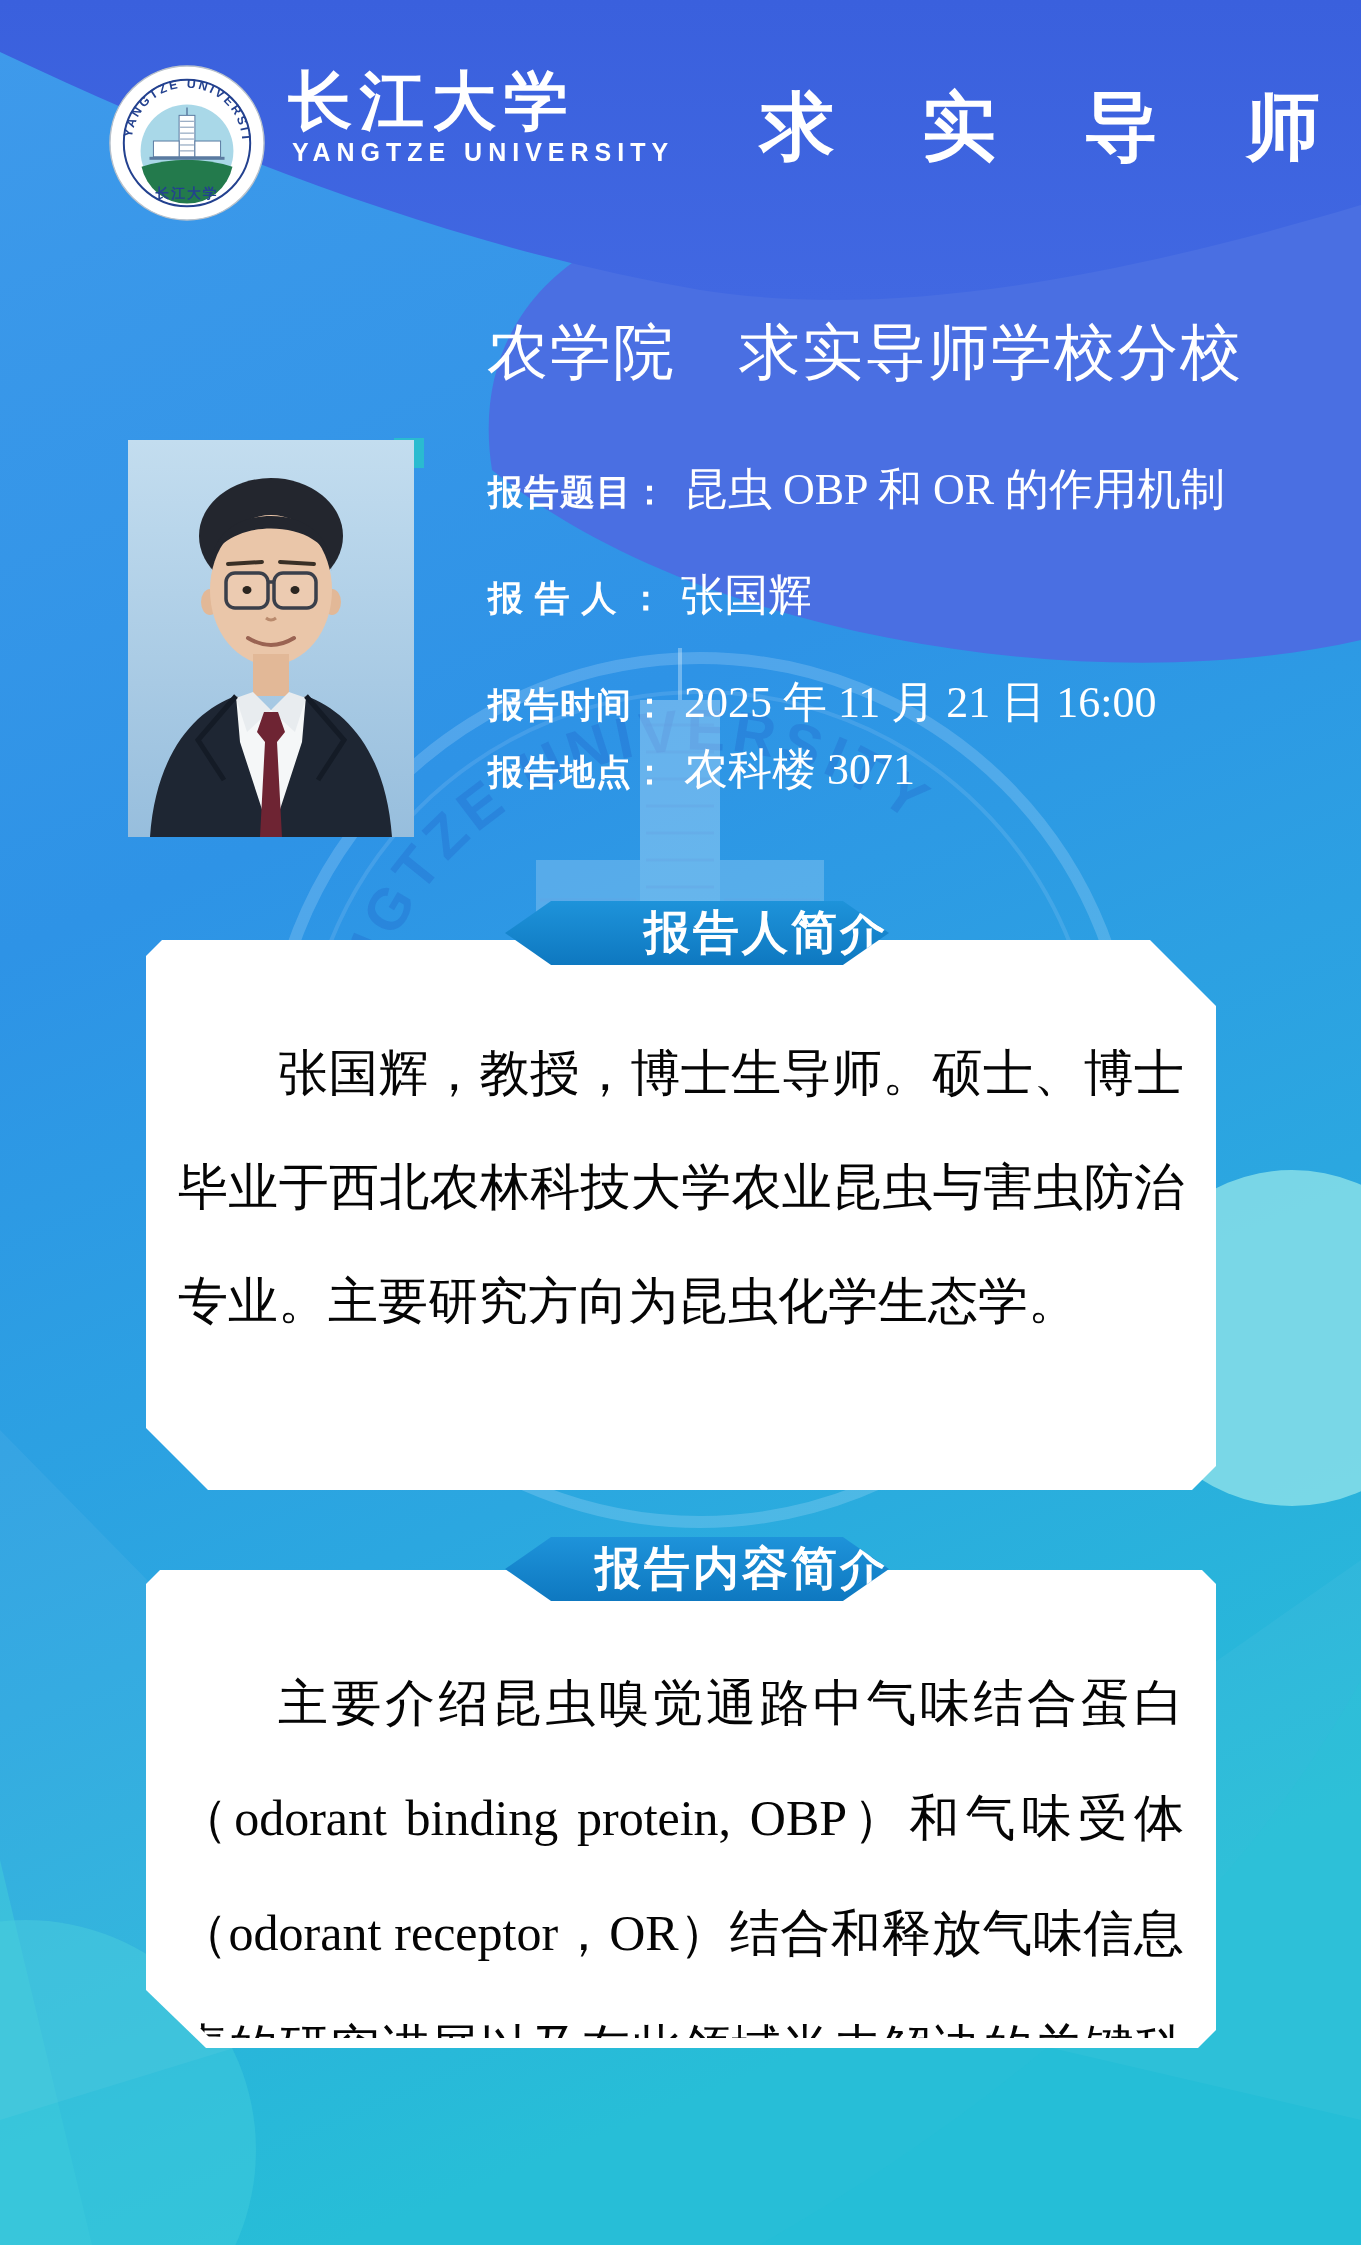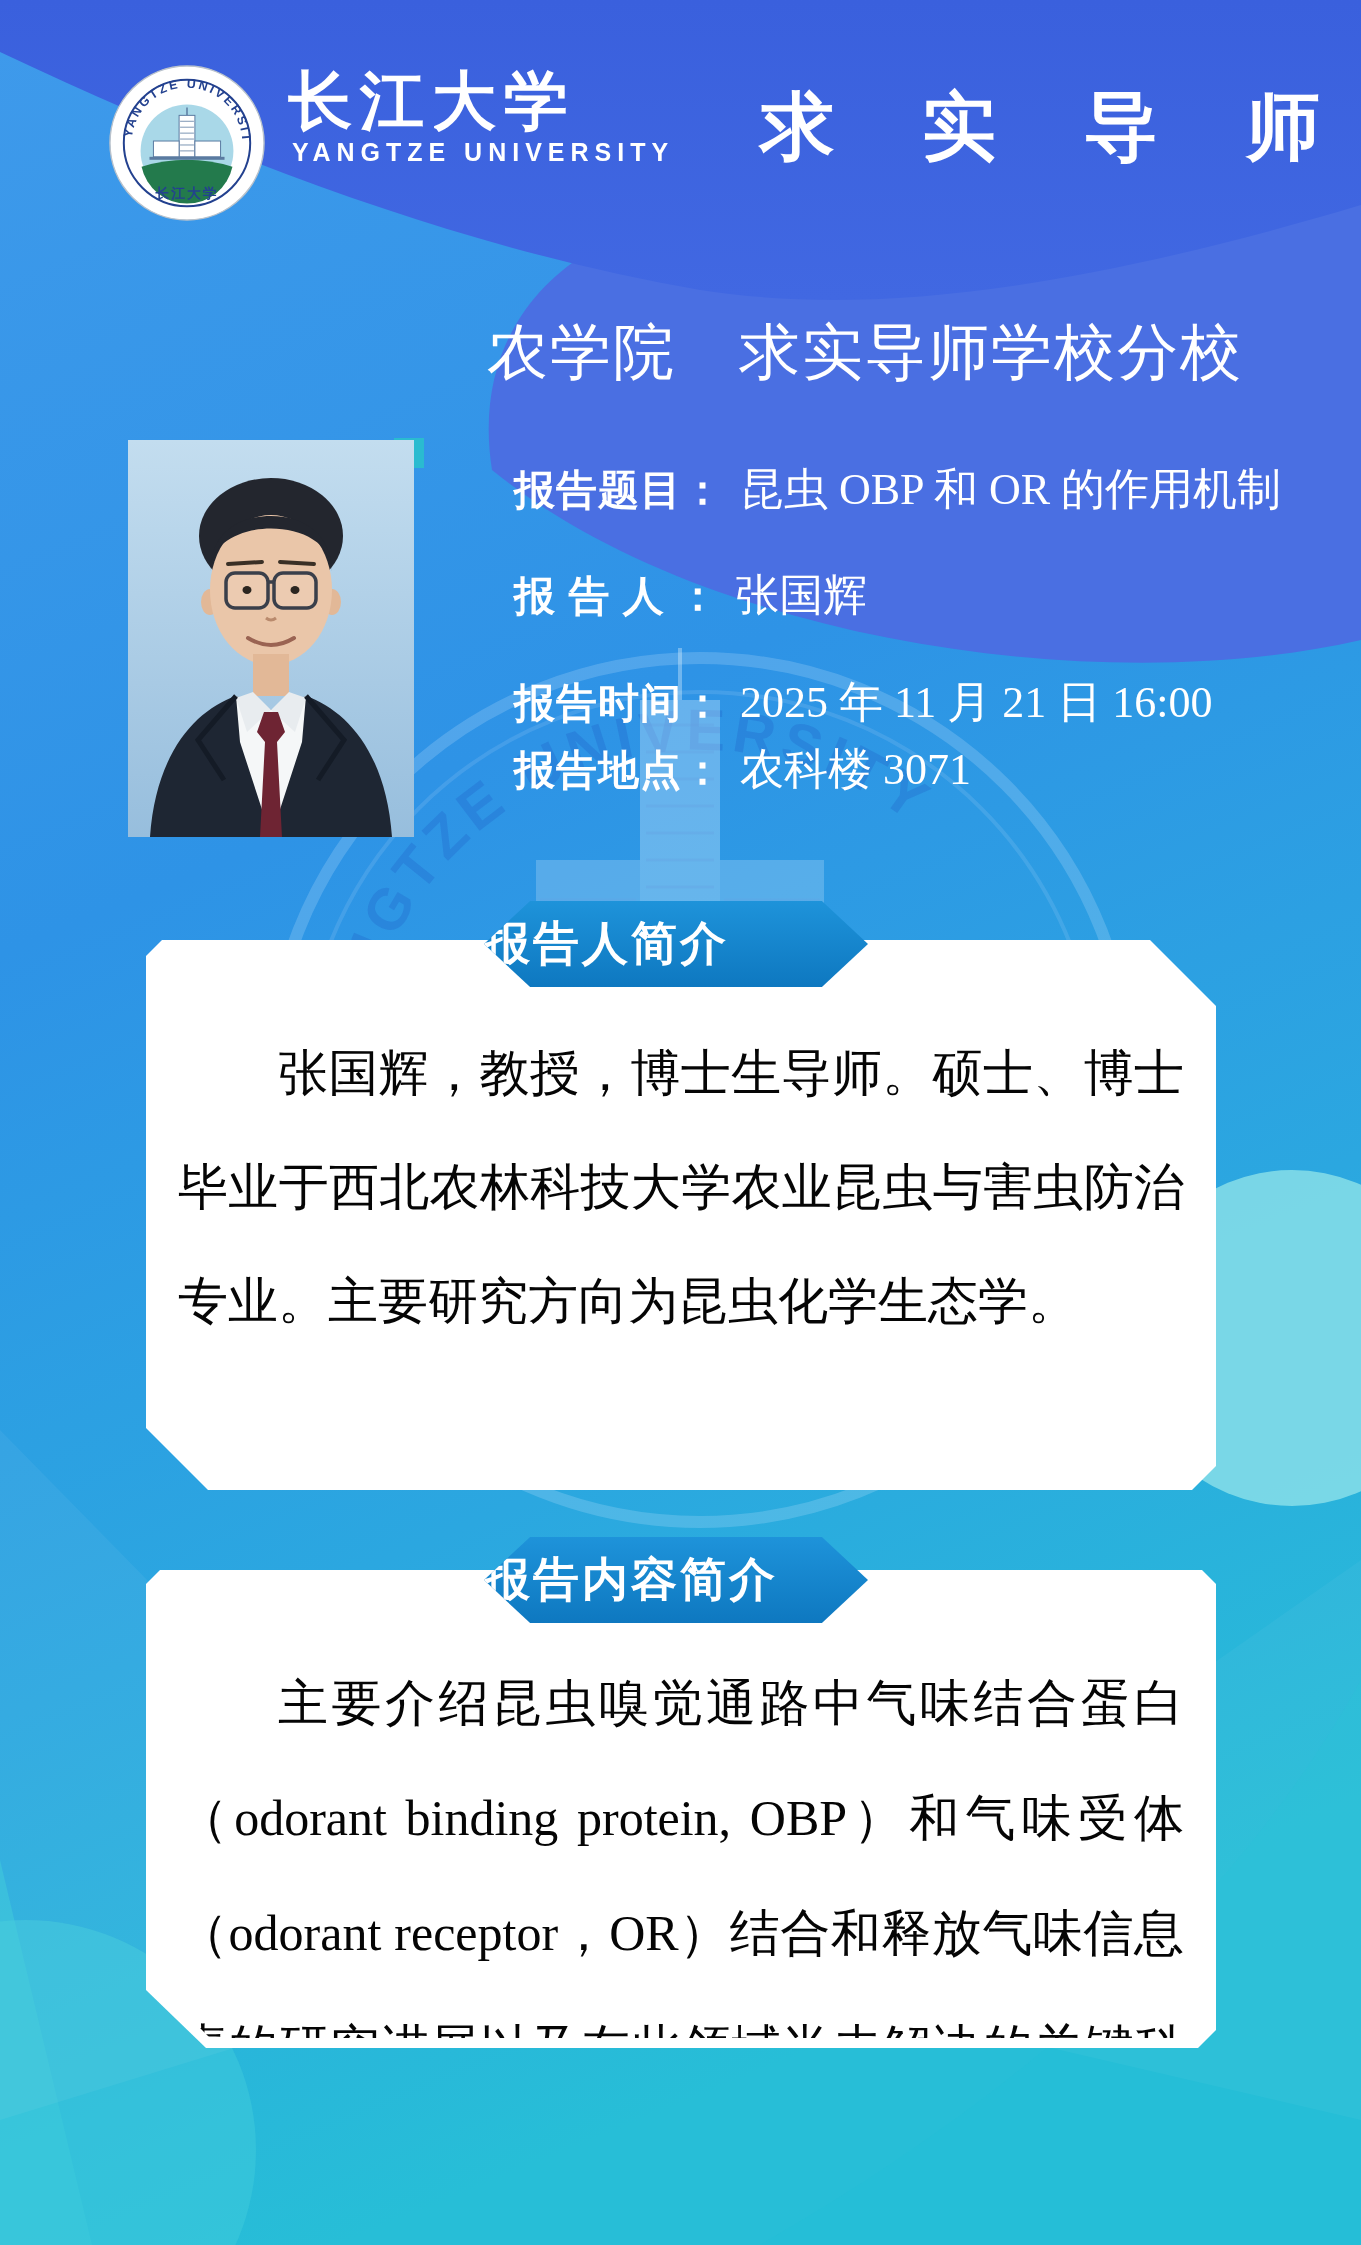--- a/index.html
+++ b/index.html
@@ -21,21 +21,21 @@
   .series-line{
     right:10px;color:#fff;font-family:"DejaVu Serif","Liberation Serif",serif;
     font-weight:bold;font-size:74px;letter-spacing:0.42em;white-space:nowrap;z-index:3;text-align:right;
   }
   #series1{top:78px;} #series2{top:184px;}
   .subtitle{
     right:118px;top:312px;color:#fff;font-weight:normal;font-size:61px;letter-spacing:2px;z-index:3;white-space:pre;
   }
   
   .info-row{left:488px;display:flex;align-items:baseline;z-index:3;color:#fff;white-space:nowrap;}
-  .info-label{font-weight:bold;font-size:41px;letter-spacing:1px;margin-left:26px;}
+  .info-label{font-weight:bold;font-size:35px;letter-spacing:1px;}
   .info-value{font-family:"Liberation Serif","DejaVu Serif",serif;font-size:44px;margin-left:16px;}
   #row0{top:460px;} #row1{top:566px;} #row2{top:673px;} #row3{top:740px;}
   
   .photo{left:128px;top:440px;z-index:2;}
   .teal-chip{left:394px;top:438px;width:30px;height:30px;background:#2ABBD0;z-index:1;}
   
   .panel{position:absolute;left:146px;width:1070px;z-index:2;}
   #panel1{top:940px;height:550px;}
   #panel2{top:1570px;height:478px;}
   .frame{position:absolute;inset:0;background:#fff;}
@@ -49,22 +49,22 @@
   }
   .panel-body{
     position:absolute;left:22px;right:22px;margin:0;color:#050505;
     font-family:"Liberation Serif","DejaVu Serif",serif;font-size:50px;
     text-indent:2em;text-align:justify;
   }
   #panel1 .panel-body{top:66px;line-height:114px;}
   #panel2 .panel-body{top:66px;line-height:115px;}
   
   .badge{
-    position:absolute;left:484px;width:384px;height:86px;z-index:4;
-    display:flex;align-items:center;justify-content:flex-start;
+    position:absolute;left:505px;width:384px;height:64px;z-index:4;
+    display:flex;align-items:center;justify-content:flex-end;
     clip-path:polygon(0 50%,12% 0,88% 0,100% 50%,88% 100%,12% 100%);
     background:linear-gradient(180deg,#1E93DA,#0E78C0);
   }
   #badge1{top:901px;} #badge2{top:1537px;}
   .badge span{color:#fff;font-weight:bold;font-size:46px;letter-spacing:3px;}
   
   .footer{
     left:0;right:0;top:2106px;text-align:center;color:#fff;z-index:3;
     font-family:"DejaVu Serif","Liberation Serif",serif;font-size:56px;letter-spacing:6px;
   }

